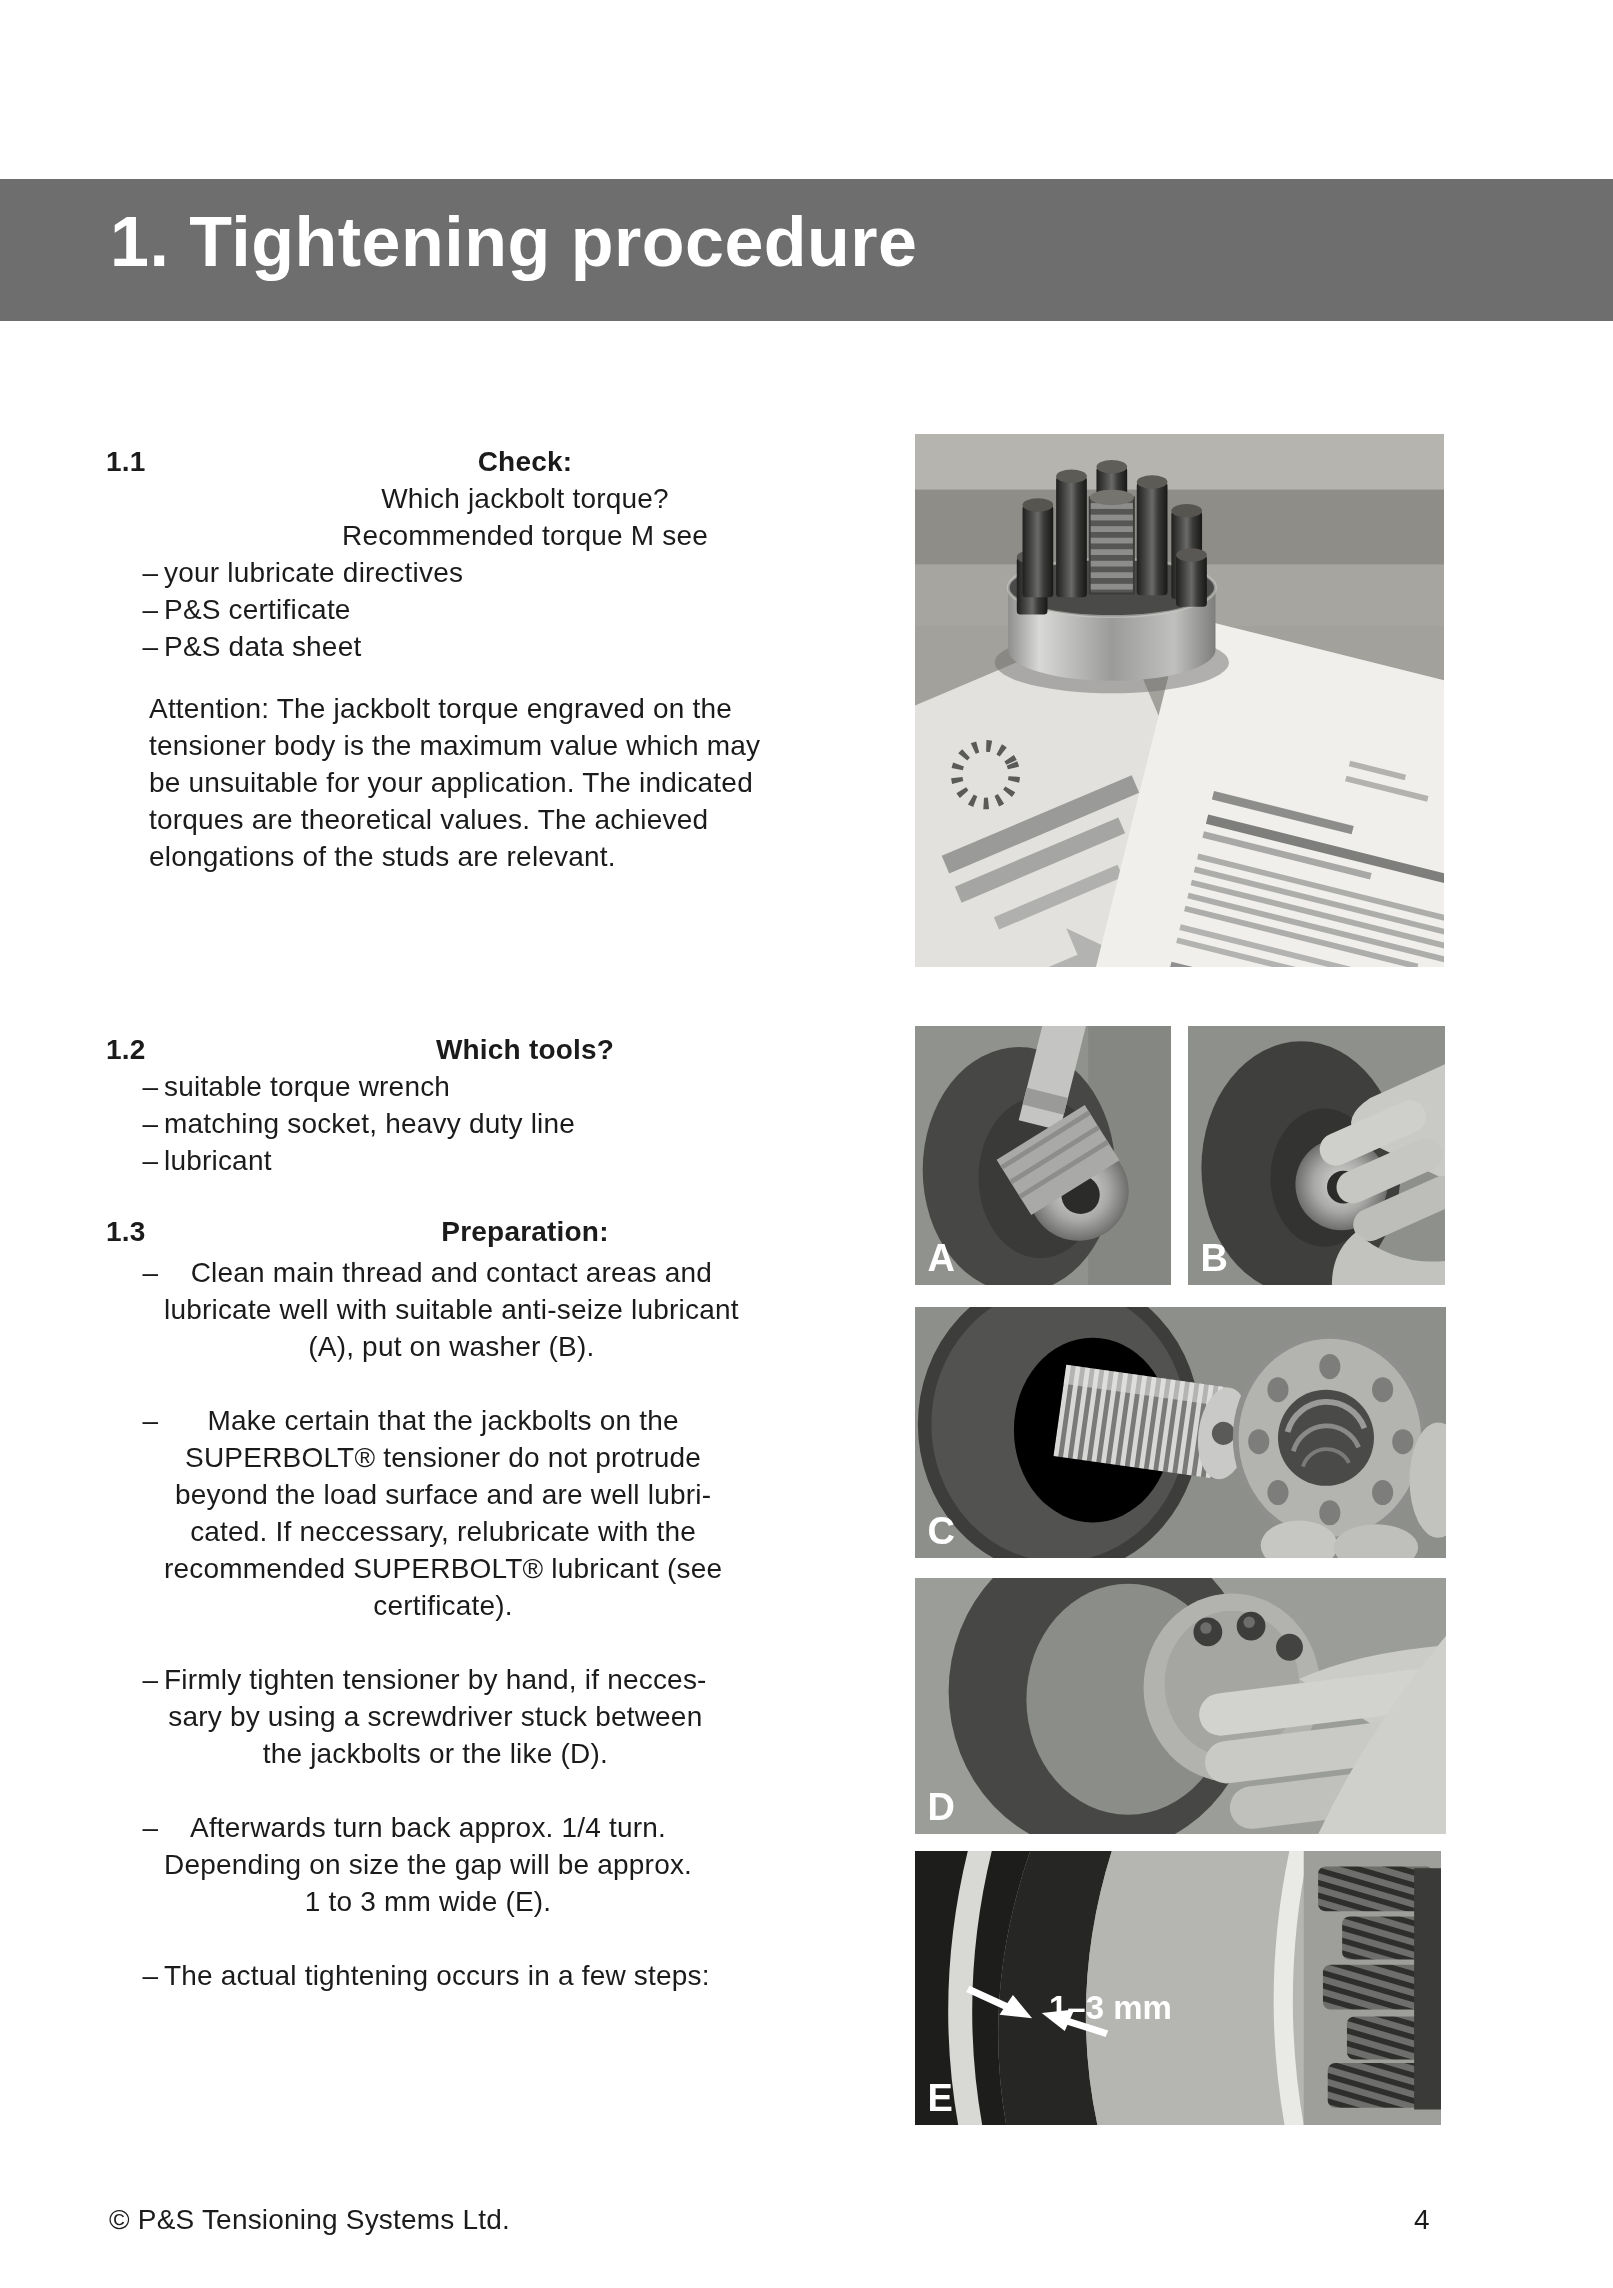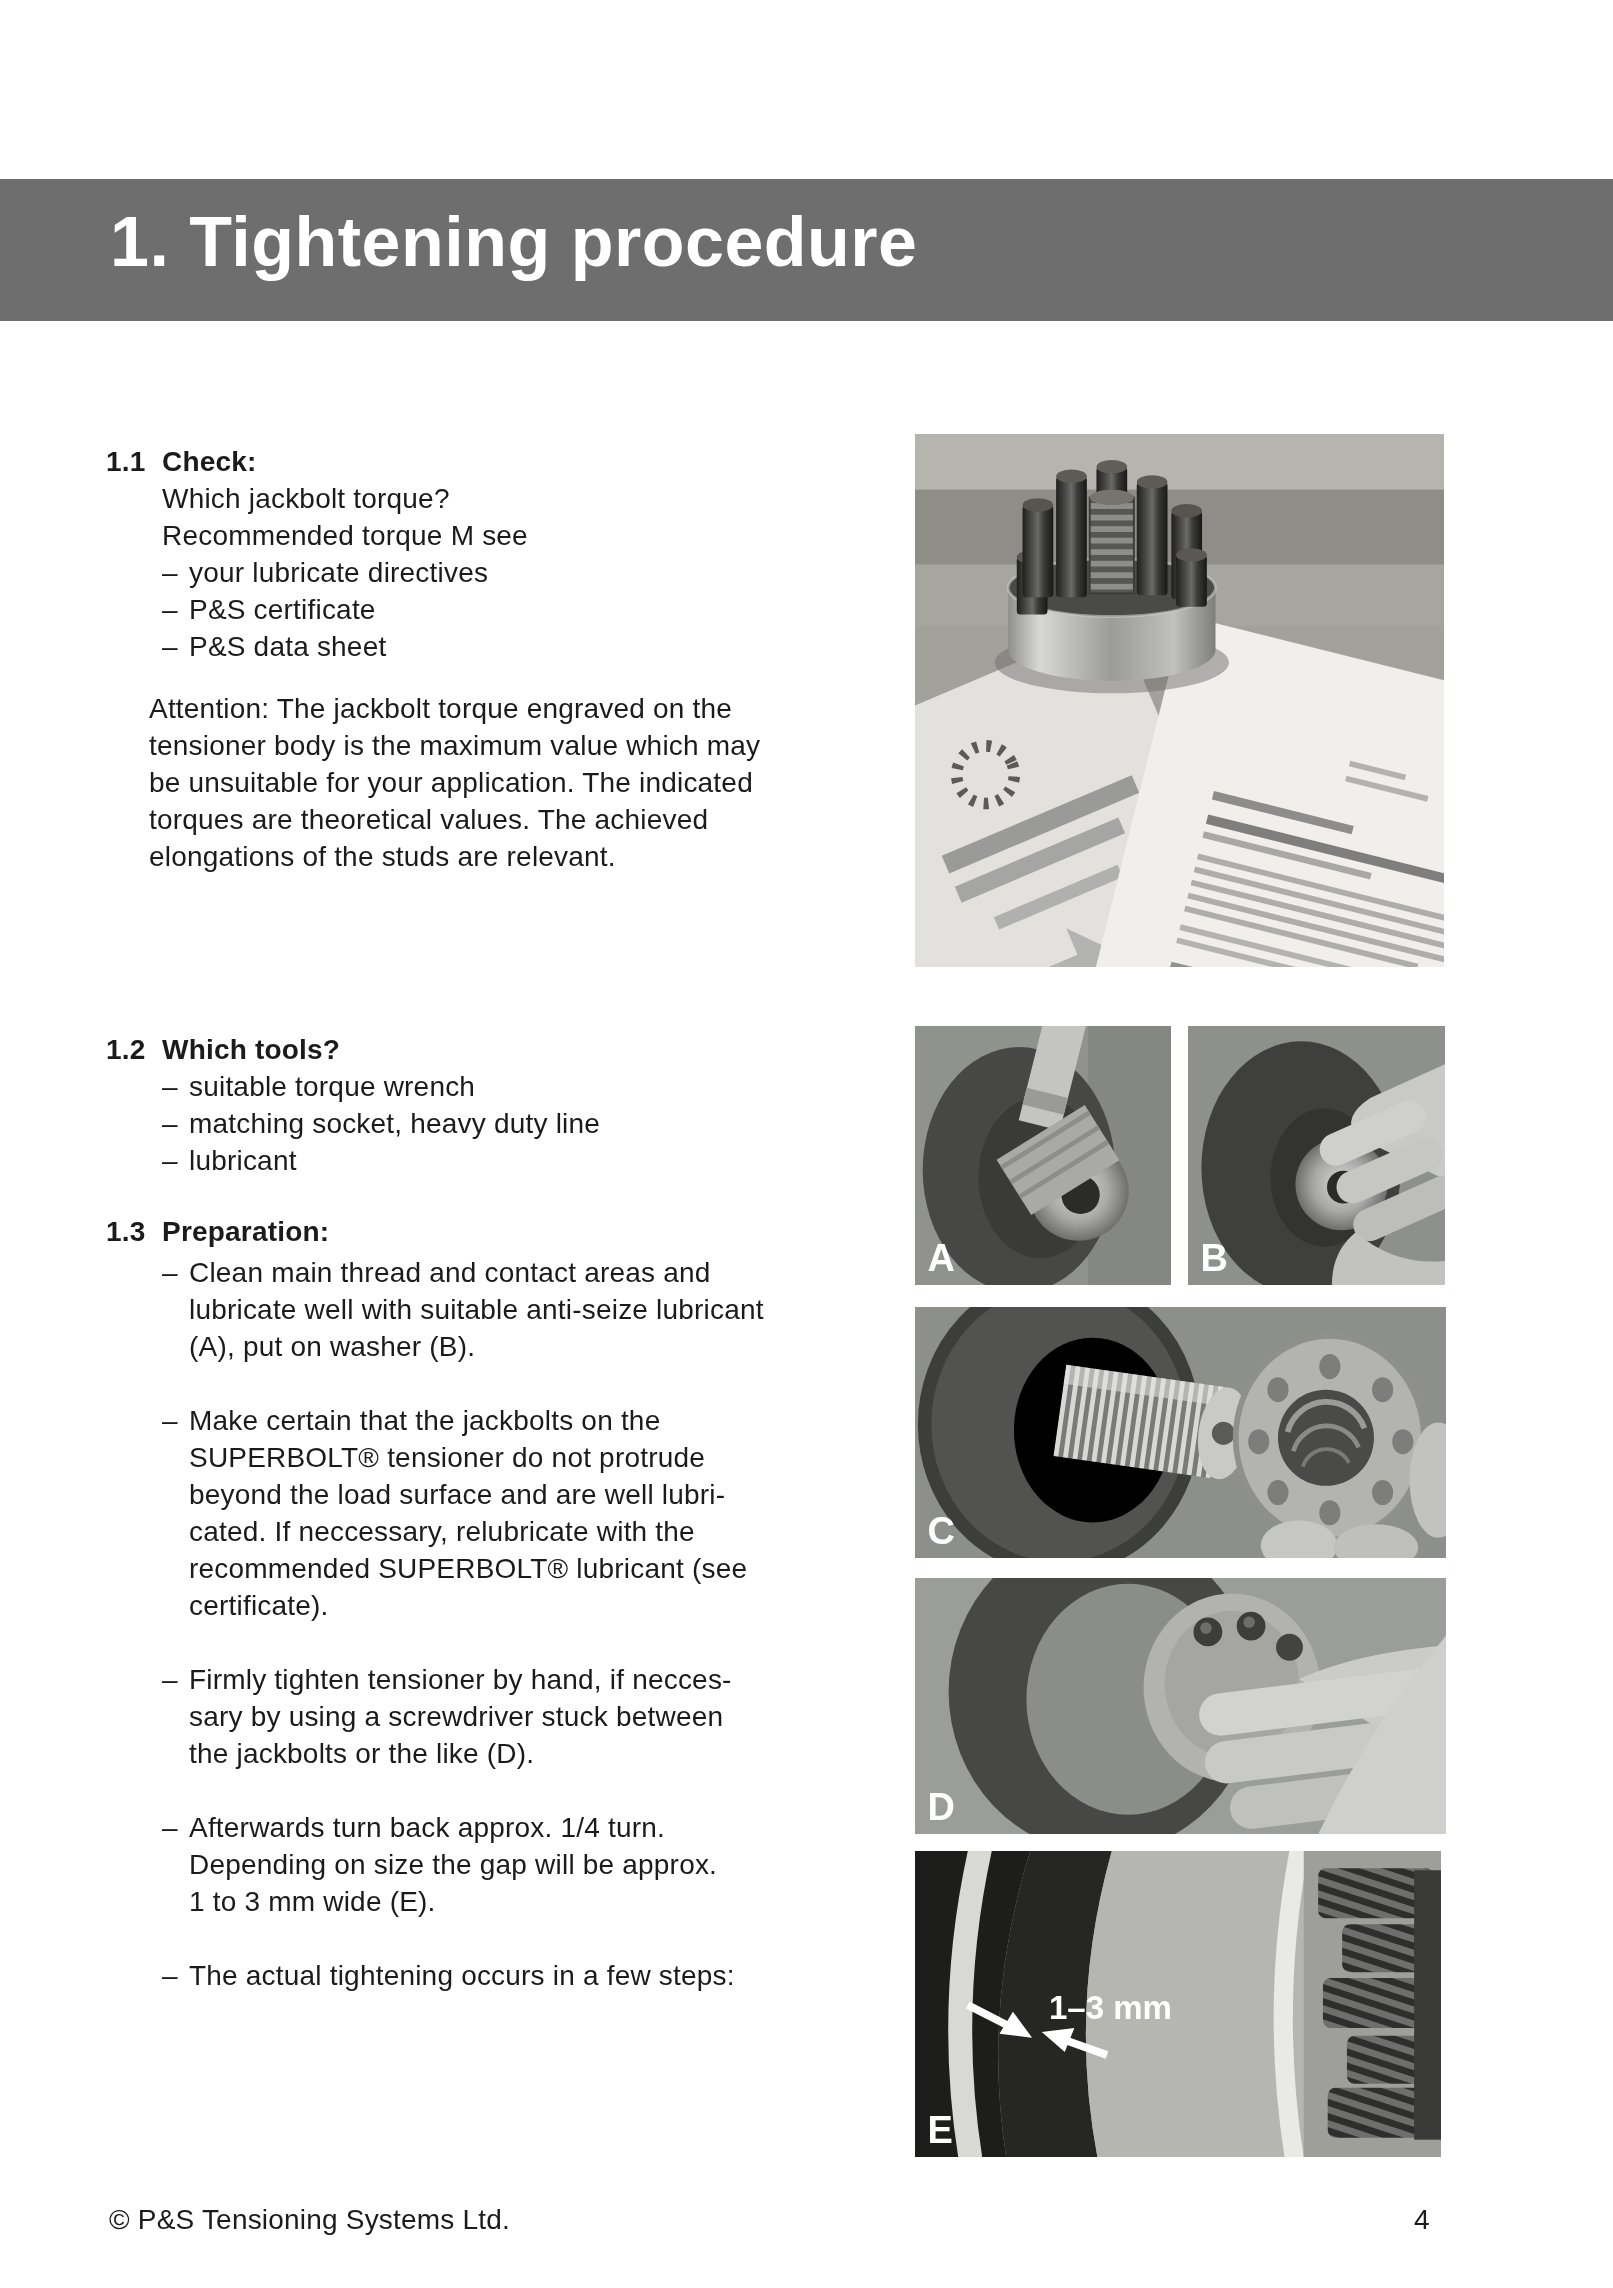--- a/index.html
+++ b/index.html
@@ -5,21 +5,21 @@
   html,body{margin:0;padding:0;background:#ffffff;}
   .page{position:relative;width:1613px;height:2288px;background:#ffffff;overflow:hidden;
         font-family:"Liberation Sans","DejaVu Sans",sans-serif;color:#1b1b1b;}
   
   .band{position:absolute;left:0;top:179px;width:1613px;height:142px;background:#6e6e6e;}
   .band .title{position:absolute;left:110px;top:23px;font-size:70px;font-weight:bold;color:#ffffff;
                letter-spacing:0.5px;white-space:nowrap;}
   
   .sec{position:absolute;font-size:28px;line-height:37px;letter-spacing:0.2px;}
   .sec .num{position:absolute;left:0;top:0;font-weight:bold;}
-  .sec .content{margin-left:56px;}
+  .sec .content{margin-left:31px;text-align:center;}
   .heading{font-weight:bold;}
   .bullet{display:flex;}
   .bullet .dash{width:27px;flex:0 0 27px;}
   .b13{margin-top:37px;}
   .b13.first{margin-top:3.8px;}
   .attn{position:absolute;left:149px;top:690px;width:769px;font-size:28px;line-height:37px;letter-spacing:0.2px;}
   .attn .lbl{font-weight:normal;}
   
   .photo{position:absolute;overflow:hidden;background:#979795;}
   .photo svg{display:block;width:100%;height:100%;}
@@ -343,21 +343,21 @@
       <g transform="rotate(-7 400 170)">
         <rect x="300" y="110" width="253" height="44" rx="22" fill="#d2d2cf"></rect>
         <rect x="300" y="160" width="253" height="44" rx="22" fill="#c9c9c6"></rect>
         <rect x="320" y="210" width="233" height="44" rx="22" fill="#c0c0bd"></rect>
       </g>
       <path d="M553,60 L553,266 L420,266 Q470,160 553,60 Z" fill="#cfcfcc"></path>
     </svg>
     <span class="plabel">D</span>
   </div>
 
-  <div class="photo" style="left:915px;top:1851px;width:526px;height:306px">
+  <div class="photo" style="left:915px;top:1851px;width:526px;height:274px">
     <svg viewBox="0 0 548 318" preserveAspectRatio="none">
       <defs>
         <pattern id="threadE" width="10" height="14" patternUnits="userSpaceOnUse" patternTransform="rotate(18)">
           <rect width="10" height="7" fill="#2e2e2c"></rect>
             <rect y="7" width="10" height="7" fill="#6e6e6c"></rect>
         </pattern>
       </defs>
       <rect width="548" height="318" fill="#a5a5a2"></rect>
       <path d="M0,0 L120,0 Q70,160 95,318 L0,318 Z" fill="#1d1d1b"></path>
       <path d="M55,0 Q20,160 45,318 L70,318 Q45,160 80,0 Z" fill="#d8d8d5"></path>

